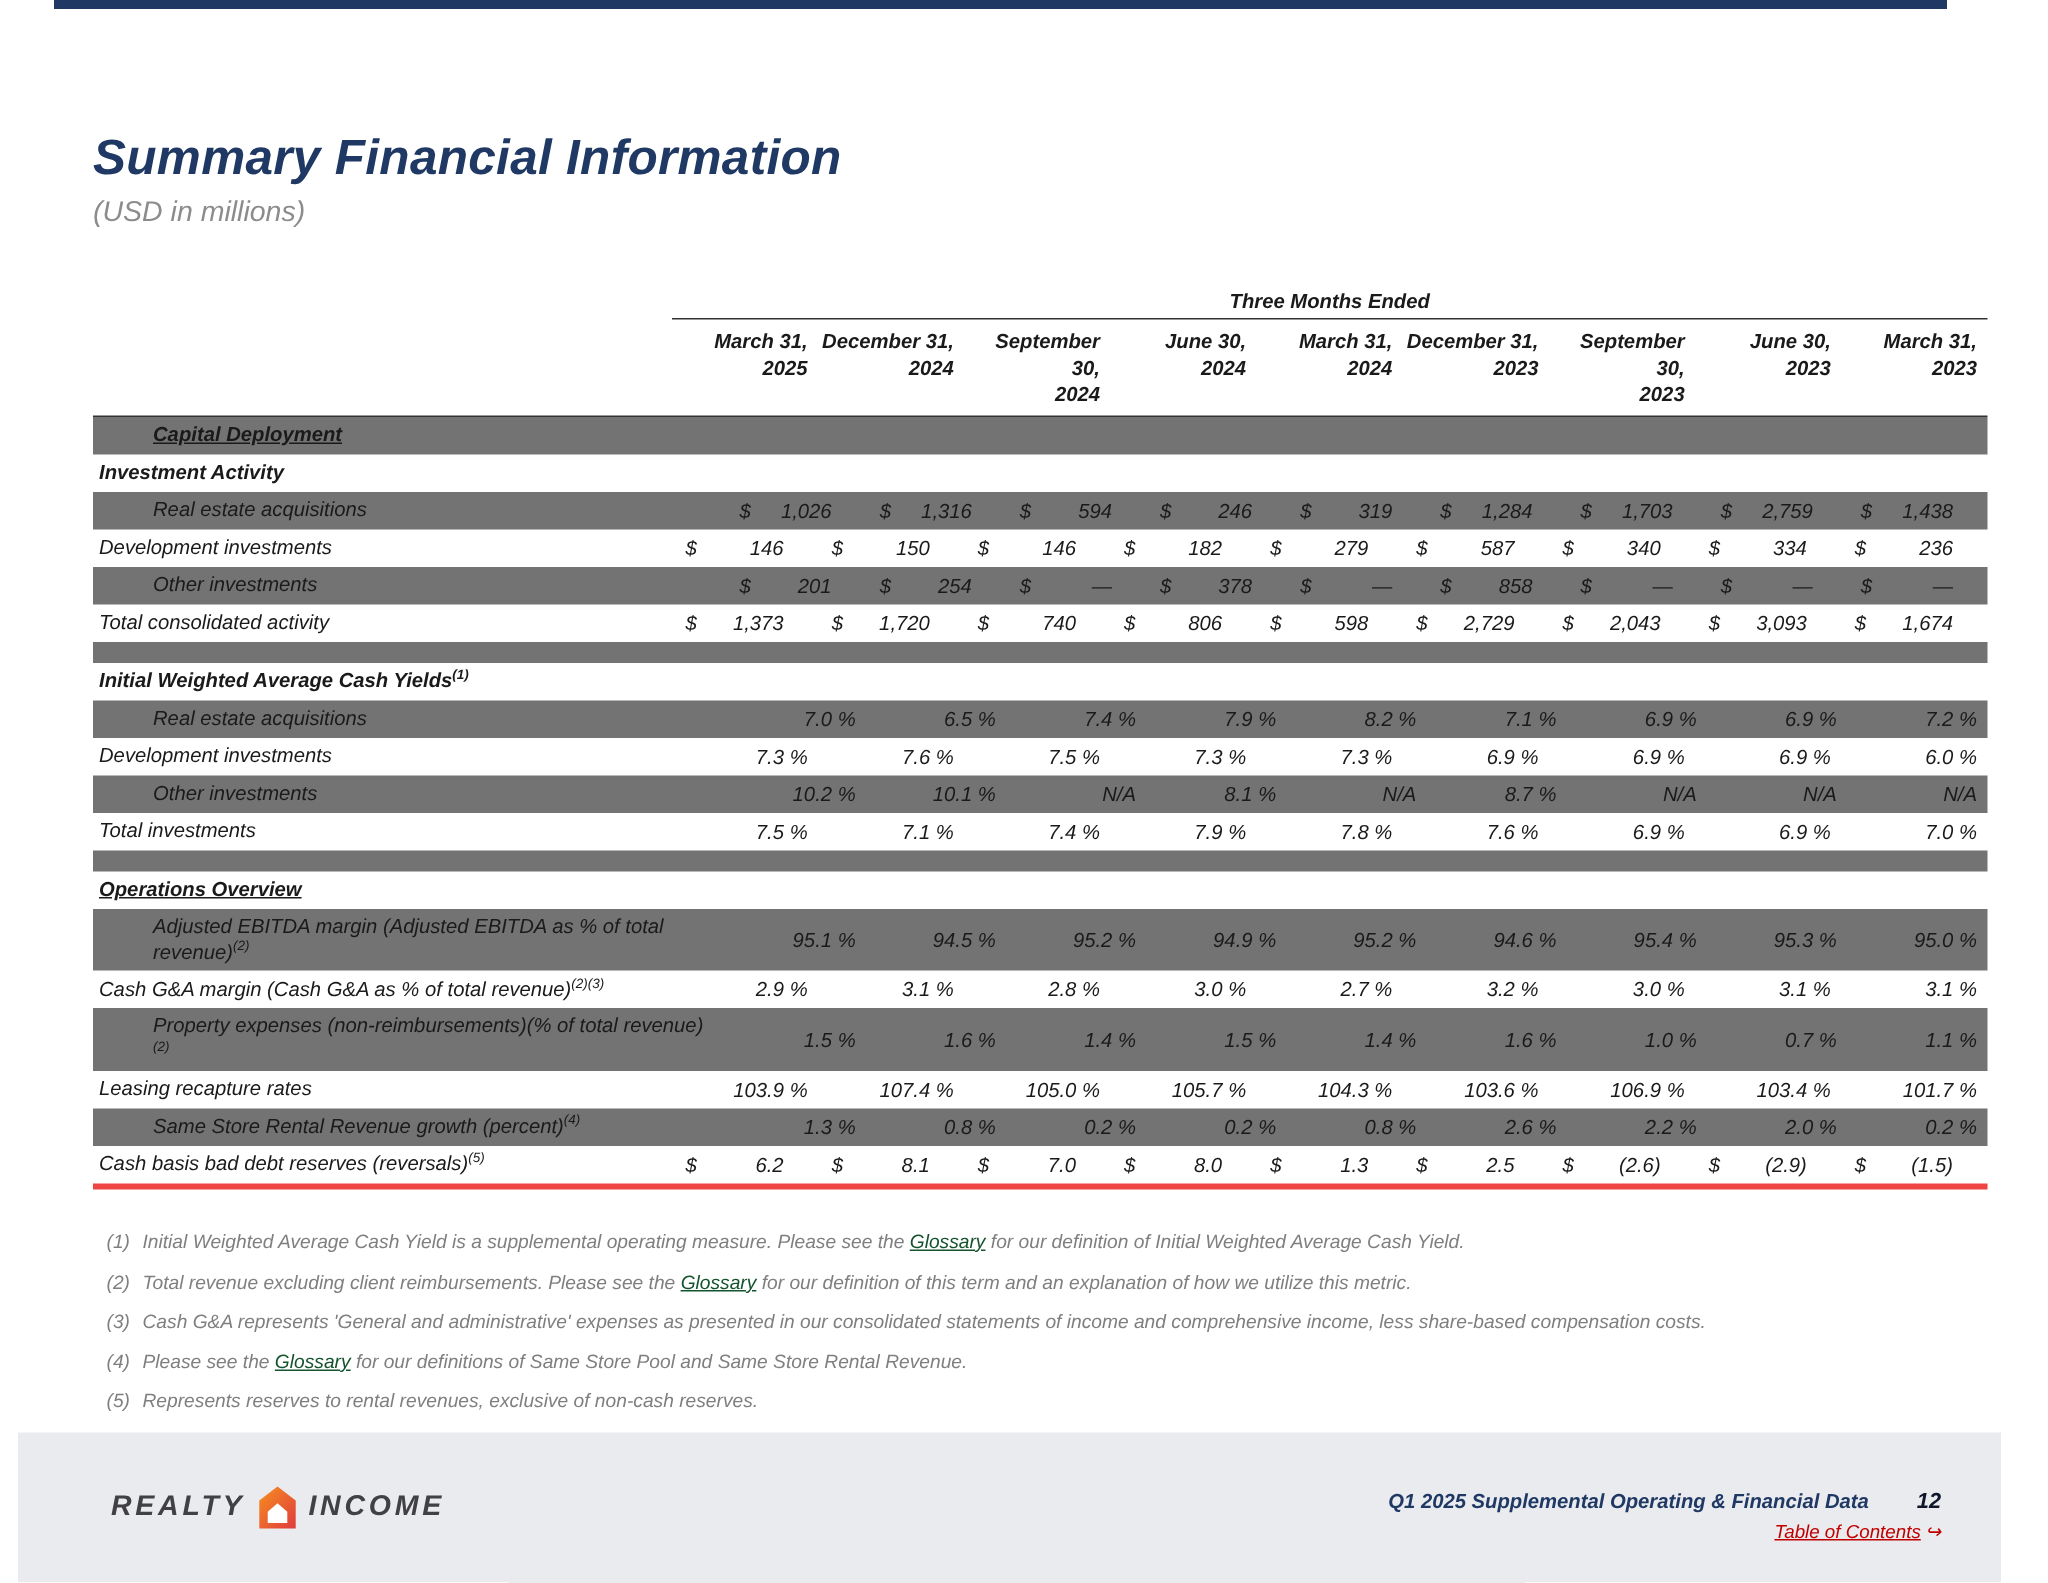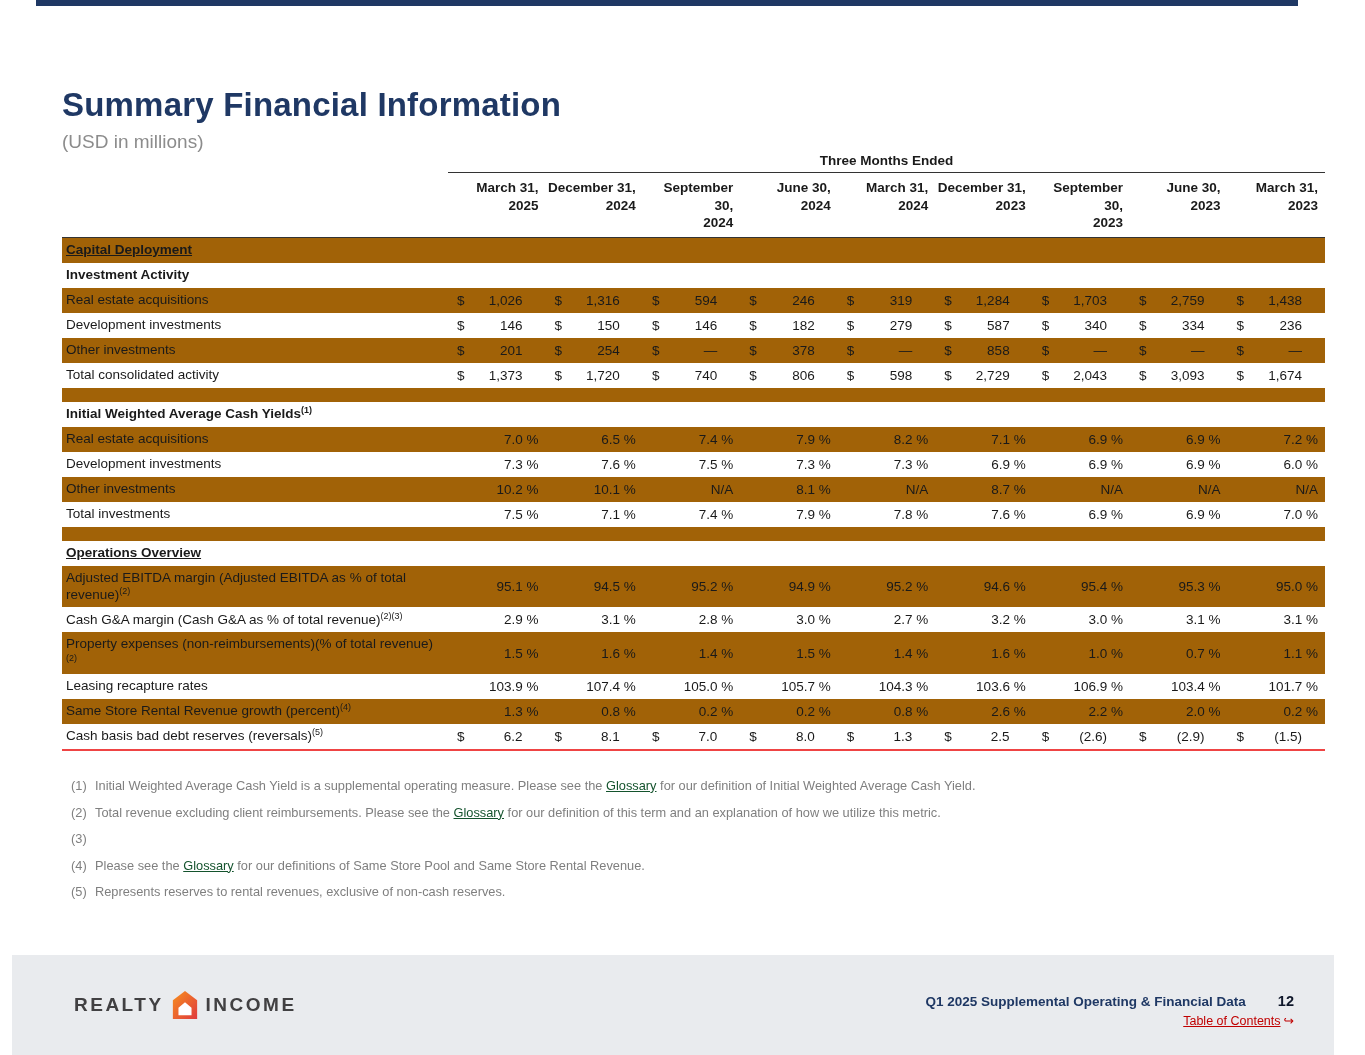--- a/index.html
+++ b/index.html
@@ -5,50 +5,50 @@
   * { box-sizing: border-box; }
   html, body { margin: 0; padding: 0; }
   body {
     width: 1365px; height: 1055px;
     background: #ffffff;
     font-family: "Liberation Sans", sans-serif;
     color: #1a1a1a;
     position: relative;
     overflow: hidden;
   }
-  .page { position: relative; width: 1334px; height: 1055px; }
+  .page { position: relative; width: 1334px; height: 1055px; font-style: italic; }
   .top-rule {
     position: absolute; top: 0; left: 36px; right: 36px; height: 6px;
     background: #1f3864;
   }
   .content { margin-left: 62px; width: 1263px; }
   .title {
     margin: 0; padding-top: 86px;
     font-size: 33px; font-weight: 700; color: #1f3864;
     letter-spacing: 0.2px;
   }
   .subtitle { margin-top: 7px; font-size: 19px; color: #8c8c8c; }
 
   
-  .table { --cols: 386px repeat(9, 1fr); border-bottom: 2px solid #ef4444; }
+  .table { margin-top: 40px; --cols: 386px repeat(9, 1fr); border-bottom: 4px solid #ef4444; }
   .grow { display: grid; grid-template-columns: var(--cols); }
   .gspan {
     grid-column: 2 / -1; text-align: center; font-weight: 700;
     font-size: 13.5px; padding-bottom: 4px; border-bottom: 1px solid #333333;
   }
   .hrow {
     display: grid; grid-template-columns: var(--cols);
     border-bottom: 1px solid #333333; padding: 6px 0 5px 0;
   }
   .hcell { text-align: right; padding-right: 7px; font-weight: 700; font-size: 13.5px; line-height: 1.3; }
   .trow {
     display: grid; grid-template-columns: var(--cols);
     align-items: center; min-height: 25px; font-size: 13.5px;
   }
-  .trow.shaded { background: #a16207; }
+  .trow.shaded { background: #737373; padding-left: 36px; }
   .trow.spacer { min-height: 14px; }
   .lcell { padding: 3px 8px 3px 4px; line-height: 1.32; }
   .lbl.sec { font-weight: 700; text-decoration: underline; }
   .lbl.subhead { font-weight: 700; }
   sup.supref { font-size: 9px; line-height: 0; }
   .dcell { display: flex; align-items: center; height: 100%; padding: 0 7px 0 9px; }
   .usd { margin-right: auto; }
   .num { margin-left: auto; white-space: nowrap; }
   .trow.dollar .num { padding-right: 16px; }
 
@@ -621,20 +621,21 @@
         <div class="footnote">
           <span class="fn-num">(1)</span>
           <span class="fn-text">Initial Weighted Average Cash Yield is a supplemental operating measure. Please see the <span class="glossary-link">Glossary</span> for our definition of Initial Weighted Average Cash Yield.</span>
         </div>
         <div class="footnote">
           <span class="fn-num">(2)</span>
           <span class="fn-text">Total revenue excluding client reimbursements.  Please see the <span class="glossary-link">Glossary</span> for our definition of this term and an explanation of how we utilize this metric.</span>
         </div>
         <div class="footnote">
           <span class="fn-num">(3)</span>
+          <span class="fn-text">Cash G&amp;A represents 'General and administrative' expenses as presented in our consolidated statements of income and comprehensive income, less share-based compensation costs.</span>
         </div>
         <div class="footnote">
           <span class="fn-num">(4)</span>
           <span class="fn-text">Please see the <span class="glossary-link">Glossary</span> for our definitions of Same Store Pool and Same Store Rental Revenue.</span>
         </div>
         <div class="footnote">
           <span class="fn-num">(5)</span>
           <span class="fn-text">Represents reserves to rental revenues, exclusive of non-cash reserves.</span>
         </div>
       </div>

